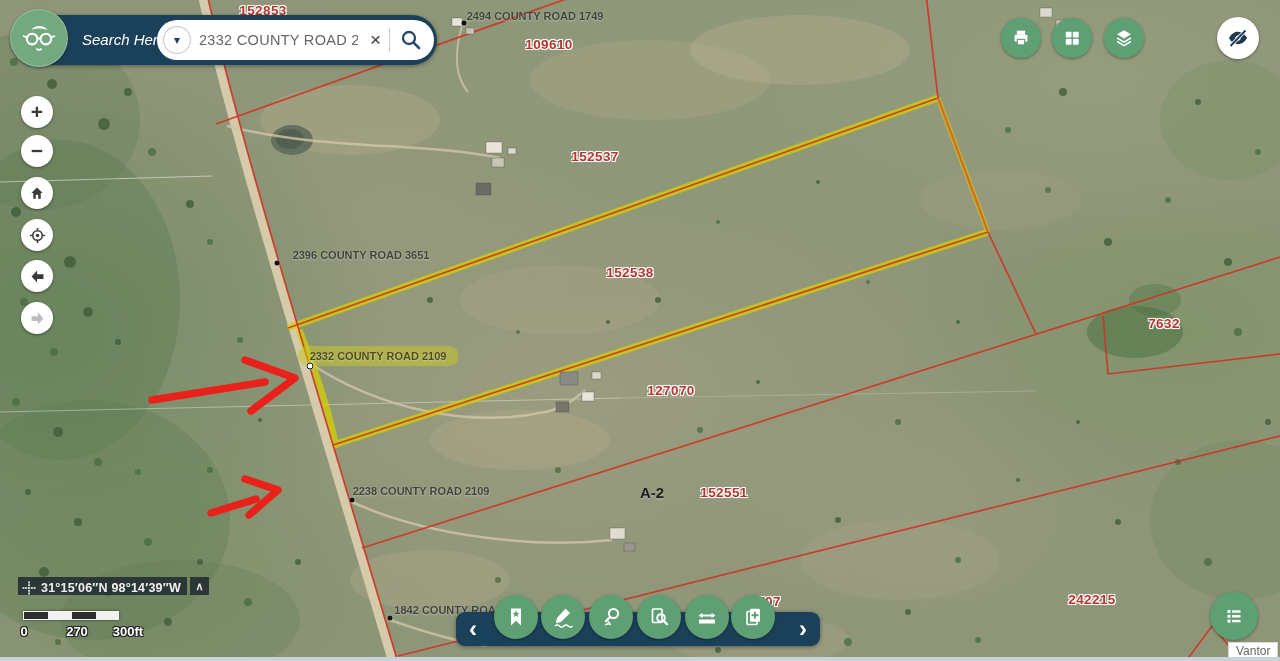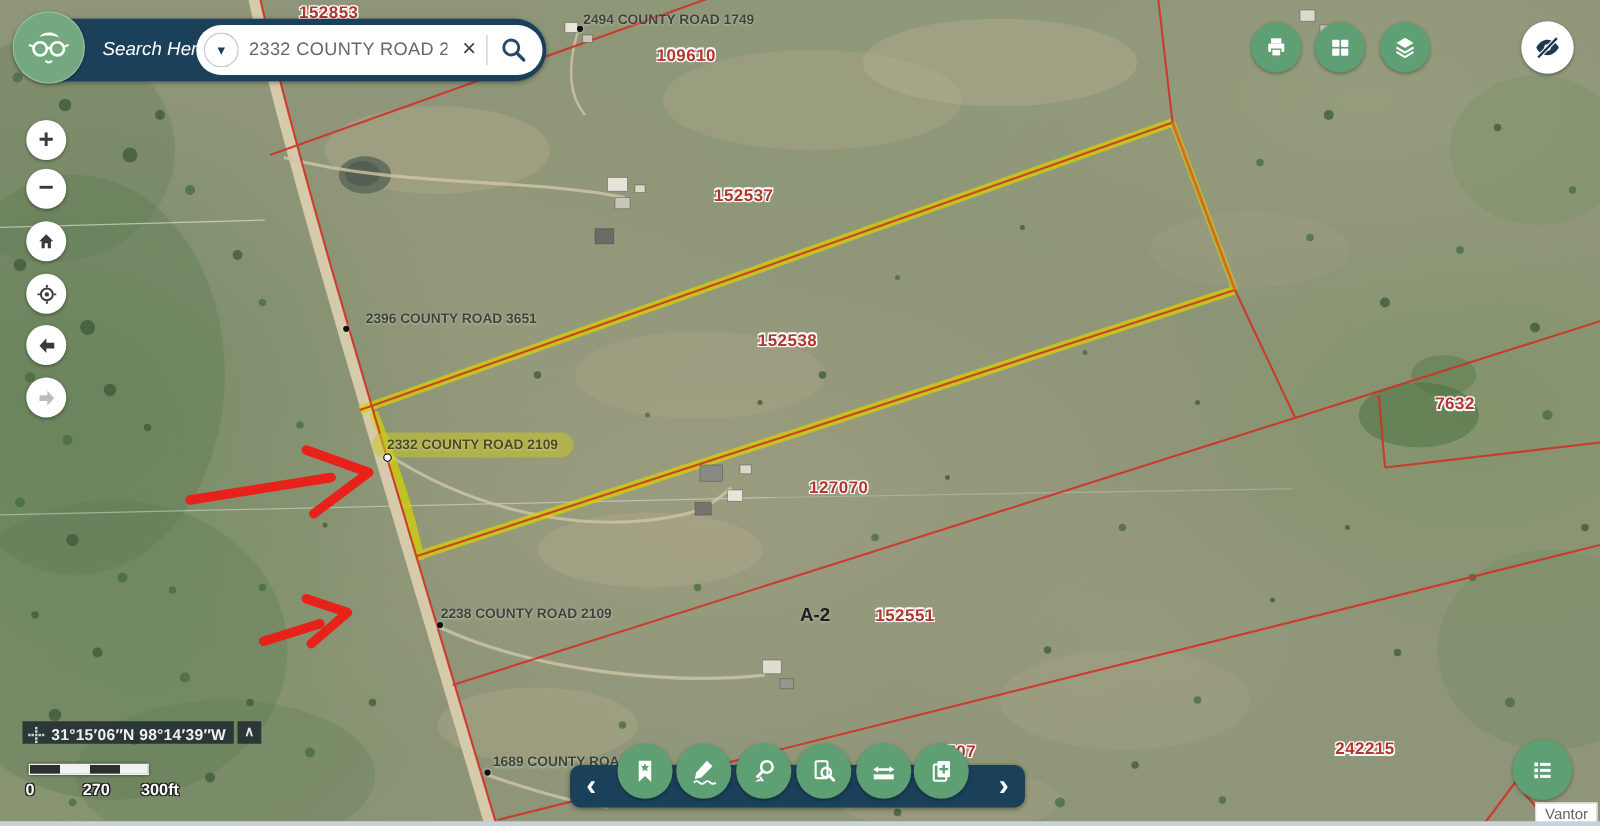--- a/index.html
+++ b/index.html
@@ -316,21 +316,21 @@
       <span class="parcel-label" style="left: 1092px; top: 599px;">242215</span>
       <span class="parcel-label" style="left: 769px; top: 601px;">507</span>
       <span class="address-label" style="left: 535px; top: 16px;">2494 COUNTY ROAD 1749</span>
       <div class="map-dot" style="left: 464px; top: 23px;"></div>
       <span class="address-label" style="left: 361px; top: 255px;">2396 COUNTY ROAD 3651</span>
       <div class="map-dot" style="left: 277px; top: 263px;"></div>
       <span class="address-label highlighted" style="left: 378px; top: 356px;">2332 COUNTY ROAD 2109</span>
       <div class="map-dot white" style="left: 310px; top: 366px;"></div>
       <span class="address-label" style="left: 421px; top: 491px;">2238 COUNTY ROAD 2109</span>
       <div class="map-dot" style="left: 352px; top: 500px;"></div>
-      <span class="address-label" style="left: 445px; top: 610px;">1689 COUNTY ROA</span>
+      <span class="address-label" style="left: 445px; top: 610px;">1842 COUNTY ROA</span>
       <div class="map-dot" style="left: 390px; top: 618px;"></div>
       <span class="site-label" style="left: 622px; top: 492px; margin-left: 30px;">A-2</span>
     </div>
 
   <div id="search-bar" class="ui">
     <div id="logo">
       <svg width="36" height="36" viewBox="0 0 34 34">
         <path d="M10,9 C13,4.5 22,4.5 25,9.5 C21,7.5 14,7.5 10,9 Z" fill="#fff"></path>
         <circle cx="10.5" cy="18" r="5" fill="none" stroke="#fff" stroke-width="2"></circle>
         <circle cx="23.5" cy="18" r="5" fill="none" stroke="#fff" stroke-width="2"></circle>

